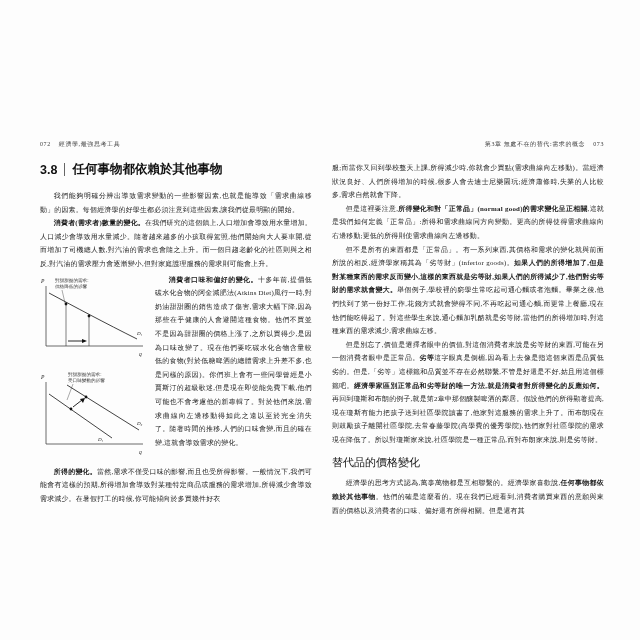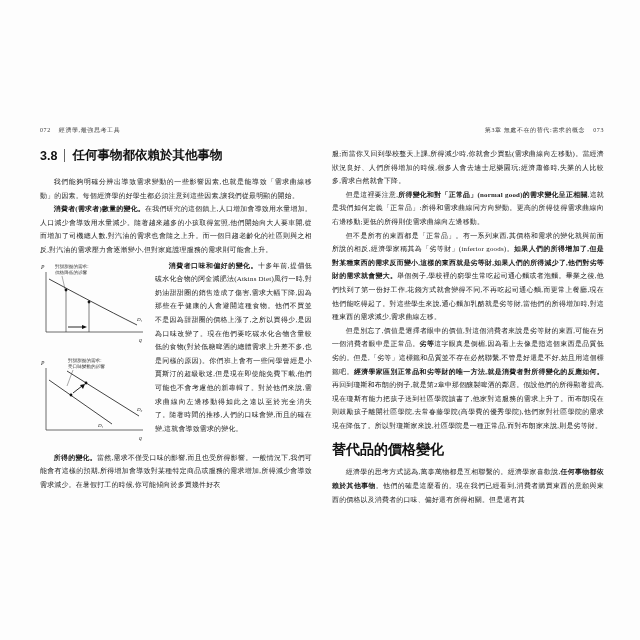--- a/index.html
+++ b/index.html
@@ -1,34 +1,34 @@
 <!DOCTYPE html>
 <html><head>
 <meta charset="utf-8">
 <style>
   html,body{margin:0;padding:0;background:#ffffff;}
   .canvas{position:relative;width:640px;height:640px;background:#fdfdfd;overflow:hidden;
           font-family:"Liberation Serif",serif;color:#1c1c1c;}
-  .page{position:absolute;top:126px;width:272px;}
+  .page{position:absolute;top:140px;width:272px;}
   .left-page{left:40px;}
   .right-page{left:332px;}
   .runhead{font-size:6px;color:#3a3a3a;letter-spacing:0.6px;margin-bottom:12px;white-space:nowrap;}
   .runhead .pgnum{margin-right:8px;}
   .runhead-right{text-align:right;}
   .runhead-right .pgnum{margin-left:8px;margin-right:0;}
   .sec-head{display:flex;align-items:center;gap:7px;margin:0 0 11px 0;
             font-family:"Liberation Sans",sans-serif;font-size:12.5px;font-weight:bold;color:#111;}
   .sec-bar{width:1px;height:13px;background:#666;}
   p.body{font-size:6.9px;line-height:13.6px;text-align:justify;margin:0;letter-spacing:0.25px;}
   p.ind{text-indent:2em;}
   b{font-weight:bold;}
   .two-col{display:flex;gap:7px;margin-top:2px;}
   .fig-col{width:108px;flex:none;}
   .txt-col{flex:1;min-width:0;}
-  .subhead{font-family:"Liberation Sans",sans-serif;font-size:14px;font-weight:bold;
+  .subhead{font-family:"Liberation Sans",sans-serif;font-size:11px;font-weight:normal;
            color:#111;margin:9px 0 6px 0;}
   svg{display:block;}
   .fig{margin-bottom:8px;}
   .ax{stroke:#444;stroke-width:0.8;}
   .curve{stroke:#2e2e2e;stroke-width:0.9;fill:none;}
   .drop{stroke:#2e2e2e;stroke-width:0.6;}
   .leader{stroke:#555;stroke-width:0.5;}
   .ann{font-size:4.6px;fill:#333;font-family:"Liberation Sans",sans-serif;}
   .axlab{font-size:5.5px;fill:#222;font-style:italic;}
   .clab{font-size:5px;fill:#222;font-style:italic;}

